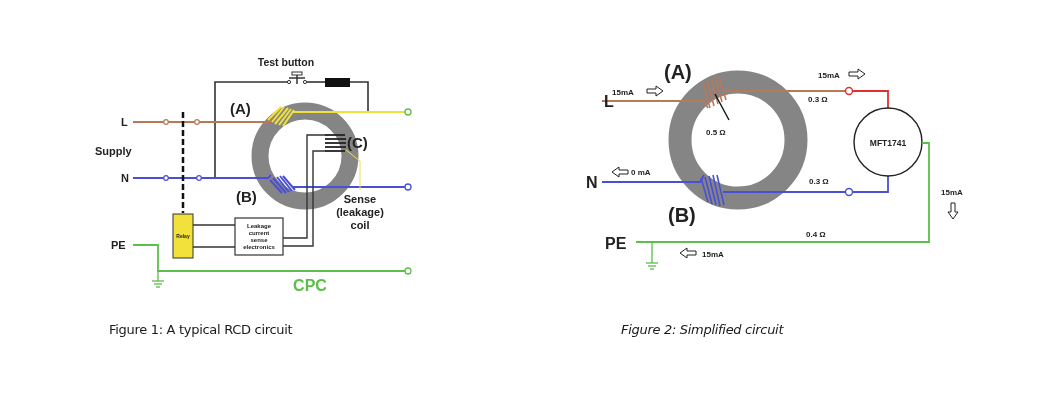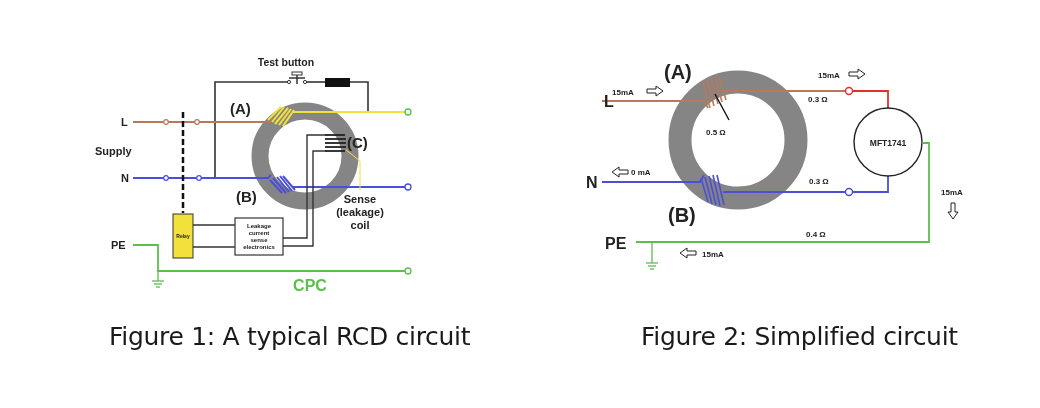--- a/index.html
+++ b/index.html
@@ -1,19 +1,19 @@
 <!DOCTYPE html>
 <html><head>
 <meta charset="utf-8">
 <style>
   html,body{margin:0;padding:0;background:#ffffff;}
   body{width:1040px;height:408px;position:relative;overflow:hidden;font-family:"Liberation Sans",sans-serif;}
   svg{position:absolute;left:0;top:0;}
   .lbl{font-family:"Liberation Sans",sans-serif;font-weight:bold;fill:#222;}
-  .caption{position:absolute;top:322px;font-family:"DejaVu Sans",sans-serif;font-size:25px;color:#1a1a1a;letter-spacing:-0.3px;}
+  .caption{position:absolute;top:322px;font-family:"DejaVu Sans",sans-serif;font-size:13px;color:#1a1a1a;letter-spacing:-0.3px;}
 </style>
 </head>
 <body>
 
 <svg width="1040" height="408" viewBox="0 0 1040 408">
 
   <g>
 
     <polyline points="215,178 215,82 288,82" fill="none" stroke="#333" stroke-width="1.6"></polyline>
     <polyline points="306,82 326,82" fill="none" stroke="#333" stroke-width="1.6"></polyline>
@@ -167,13 +167,13 @@
     <text class="lbl" x="941" y="195" font-size="8">15mA</text>
     <text class="lbl" x="702" y="257" font-size="8">15mA</text>
     <text class="lbl" x="706" y="135" font-size="8">0.5 Ω</text>
     <text class="lbl" x="808" y="102" font-size="8">0.3 Ω</text>
     <text class="lbl" x="809" y="184" font-size="8">0.3 Ω</text>
     <text class="lbl" x="806" y="237" font-size="8">0.4 Ω</text>
   </g>
 </svg>
 
 <div class="caption" style="left:109px;">Figure 1: A typical RCD circuit</div>
-<div class="caption" style="left:641px;">Figure 2: Simplified circuit</div>
+<div class="caption" style="left:621px;font-style:italic;">Figure 2: Simplified circuit</div>
 
 </body></html>

